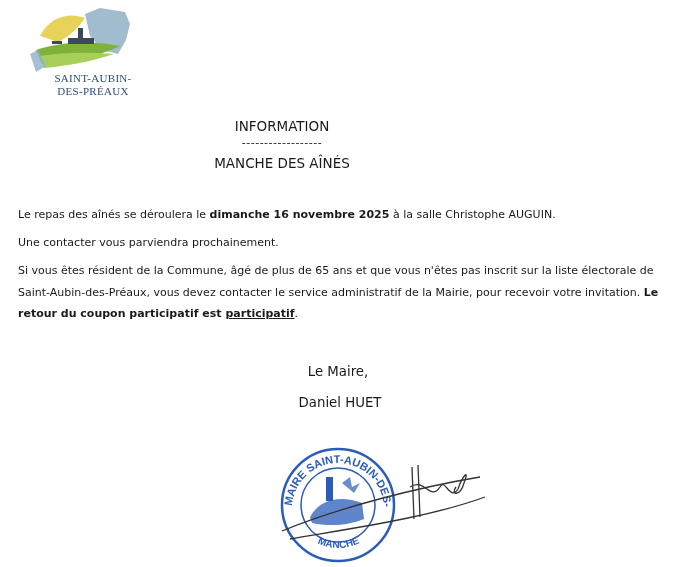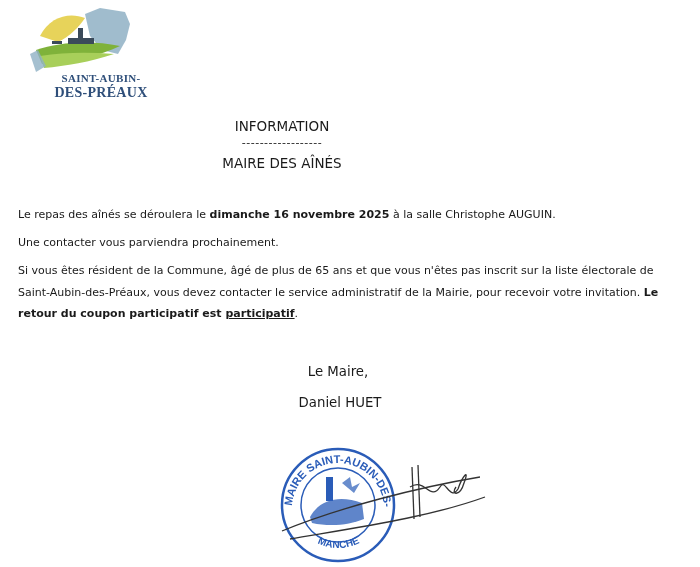--- a/index.html
+++ b/index.html
@@ -1,23 +1,23 @@
 <!DOCTYPE html>
 <html><head>
 <meta charset="utf-8">
 <style>
   html, body { margin:0; padding:0; background:#ffffff; }
   body { width:700px; height:567px; position:relative; overflow:hidden;
          font-family: "DejaVu Sans", sans-serif; color:#1a1a1a; }
   .logo { position:absolute; left:30px; top:6px; width:110px; height:100px; }
-  .logo-text { position:absolute; left:16px; width:110px; text-align:center;
-               font-family:"Liberation Serif", serif; color:#2f4f7a; font-weight:bold;
+  .logo-text { position:absolute; left:8px; width:110px; text-align:center;
+               font-family:"Liberation Serif", serif; color:#2f4f7a; font-weight:normal;
                letter-spacing:0.3px; }
   .logo-t1 { top:66px; font-size:11px; }
-  .logo-t2 { top:79px; font-size:14px; }
+  .logo-t2 { top:79px; font-size:11px; }
   .title { position:absolute; left:0; width:564px; text-align:center; font-size:13.5px; }
   .t-info { top:118px; }
   .t-dash { top:136px; font-size:11px; letter-spacing:0.5px; }
   .t-repas { top:155px; }
   .para { position:absolute; left:18px; width:670px; font-size:11px; line-height:21.5px; }
   .p1 { top:204px; }
   .p2 { top:232px; }
   .p3 { top:260px; }
   b { font-weight:bold; }
   u { text-decoration:underline; }
@@ -39,21 +39,21 @@
     <rect x="38" y="32" width="26" height="6" fill="#3b4a5a"></rect>
     <rect x="22" y="35" width="10" height="3" fill="#3b4a5a"></rect>
     <path d="M0 48 L8 44 L16 60 L6 66 Z" fill="#8fb0c4" opacity="0.8"></path>
   </svg>
   <div class="logo-text logo-t1">SAINT-AUBIN-</div>
   <div class="logo-text logo-t2">DES-PRÉAUX</div>
 </div>
 
 <div class="title t-info">INFORMATION</div>
 <div class="title t-dash">------------------</div>
-<div class="title t-repas">MAIRE DES AÎNÉS</div>
+<div class="title t-repas">MANCHE DES AÎNÉS</div>
 
 <div class="para p1">
   <span>Le repas des aînés se déroulera le </span><b>dimanche 16 novembre 2025</b><span> à la salle Christophe AUGUIN.</span>
 </div>
 <div class="para p2">Une contacter vous parviendra prochainement.</div>
 <div class="para p3">
   <span>Si vous êtes résident de la Commune, âgé de plus de 65 ans et que vous n'êtes pas inscrit sur la liste électorale de Saint-Aubin-des-Préaux, vous devez contacter le service administratif de la Mairie, pour recevoir votre invitation. </span><b>Le retour du coupon participatif est </b><b><u>participatif</u></b><span>.</span>
 </div>
 
 <div class="sig-line s1">Le Maire,</div>

